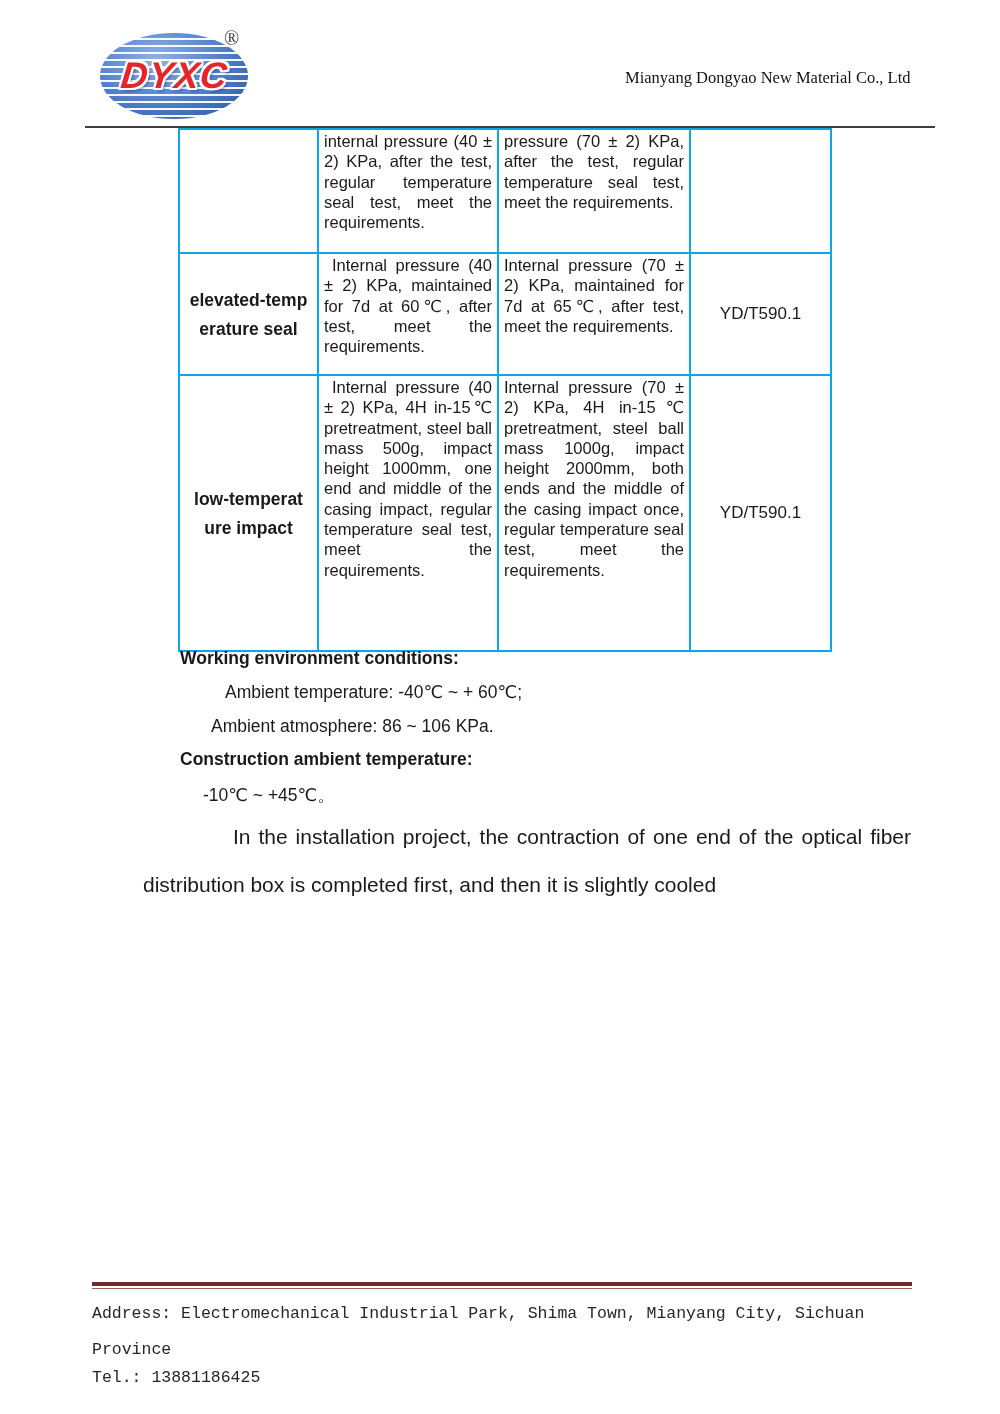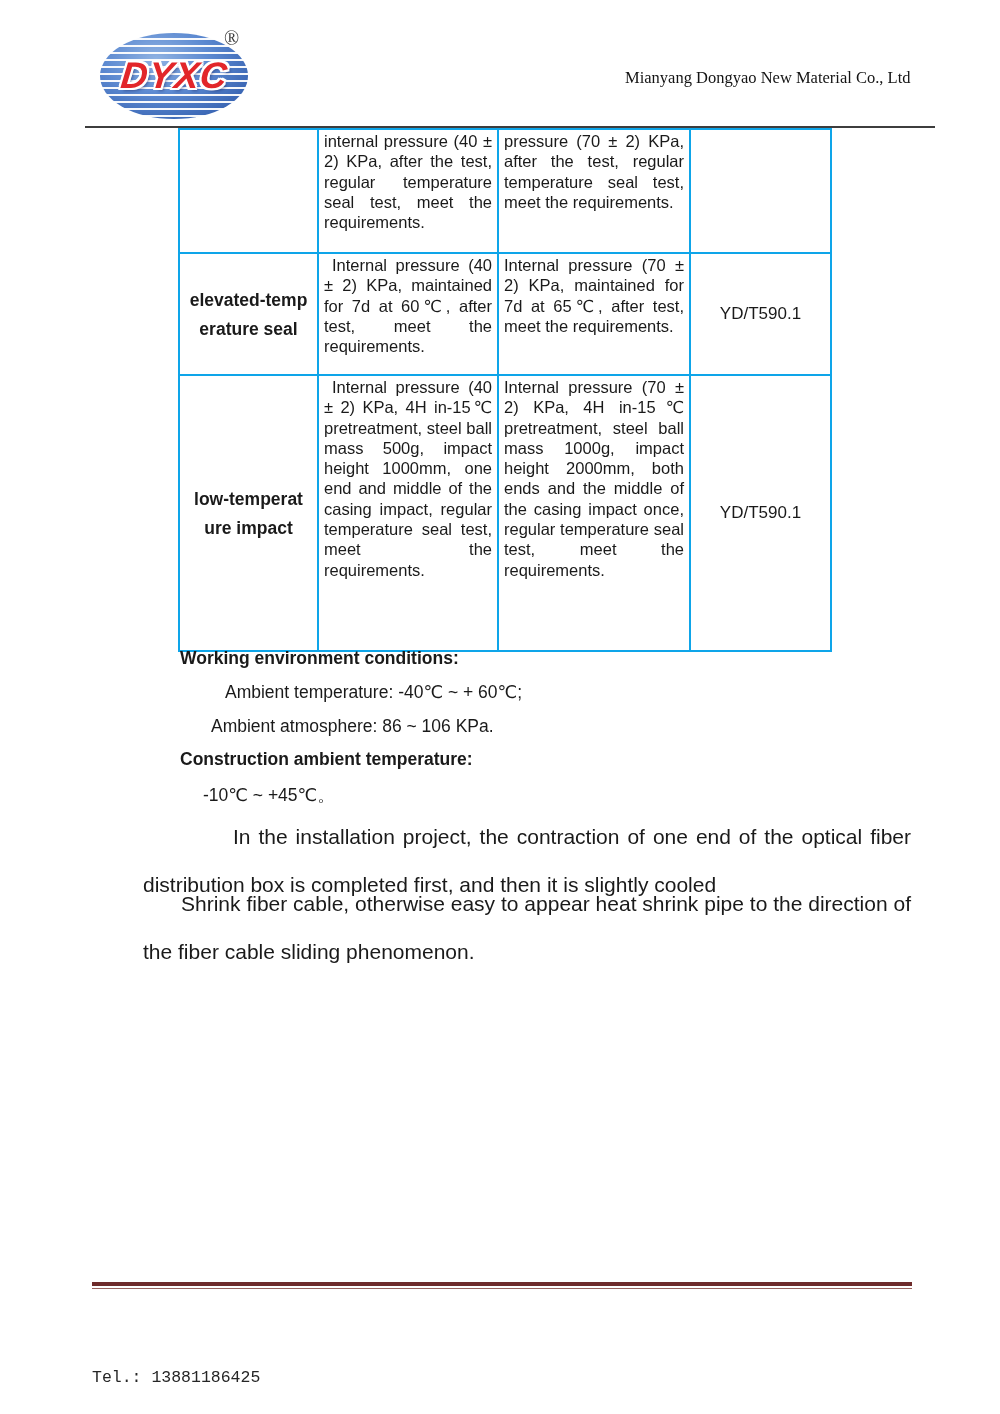--- a/index.html
+++ b/index.html
@@ -196,19 +196,19 @@
   </tbody>
     </table>
 
   <div class="body-line bold" style="left:180px; top:648px;">Working environment conditions:</div>
   <div class="body-line" style="left:225px; top:682px;">Ambient temperature: -40℃ ~ + 60℃;</div>
   <div class="body-line" style="left:211px; top:716px;">Ambient atmosphere: 86 ~ 106 KPa.</div>
   <div class="body-line bold" style="left:180px; top:749px;">Construction ambient temperature:</div>
   <div class="body-line" style="left:203px; top:783px;">-10℃ ~ +45℃。</div>
 
   <div class="para" style="top:813px; text-indent:90px;">In the installation project, the contraction of one end of the optical fiber distribution box is completed first, and then it is slightly cooled</div>
-  <div class="para" style="top:880px; text-indent:38px;">Shrink fiber cable, otherwise easy to appear heat shrink pipe to the direction of the fiber cable sliding phenomenon.</div>
 
   <div class="footer-rule-thick"></div>
   <div class="footer-rule-thin"></div>
+  <div class="footer-address">Address: Electromechanical Industrial Park, Shima Town, Mianyang City, Sichuan Province</div>
   <div class="footer-tel">Tel.: 13881186425</div>
 
 </div>
 
 </body></html>

